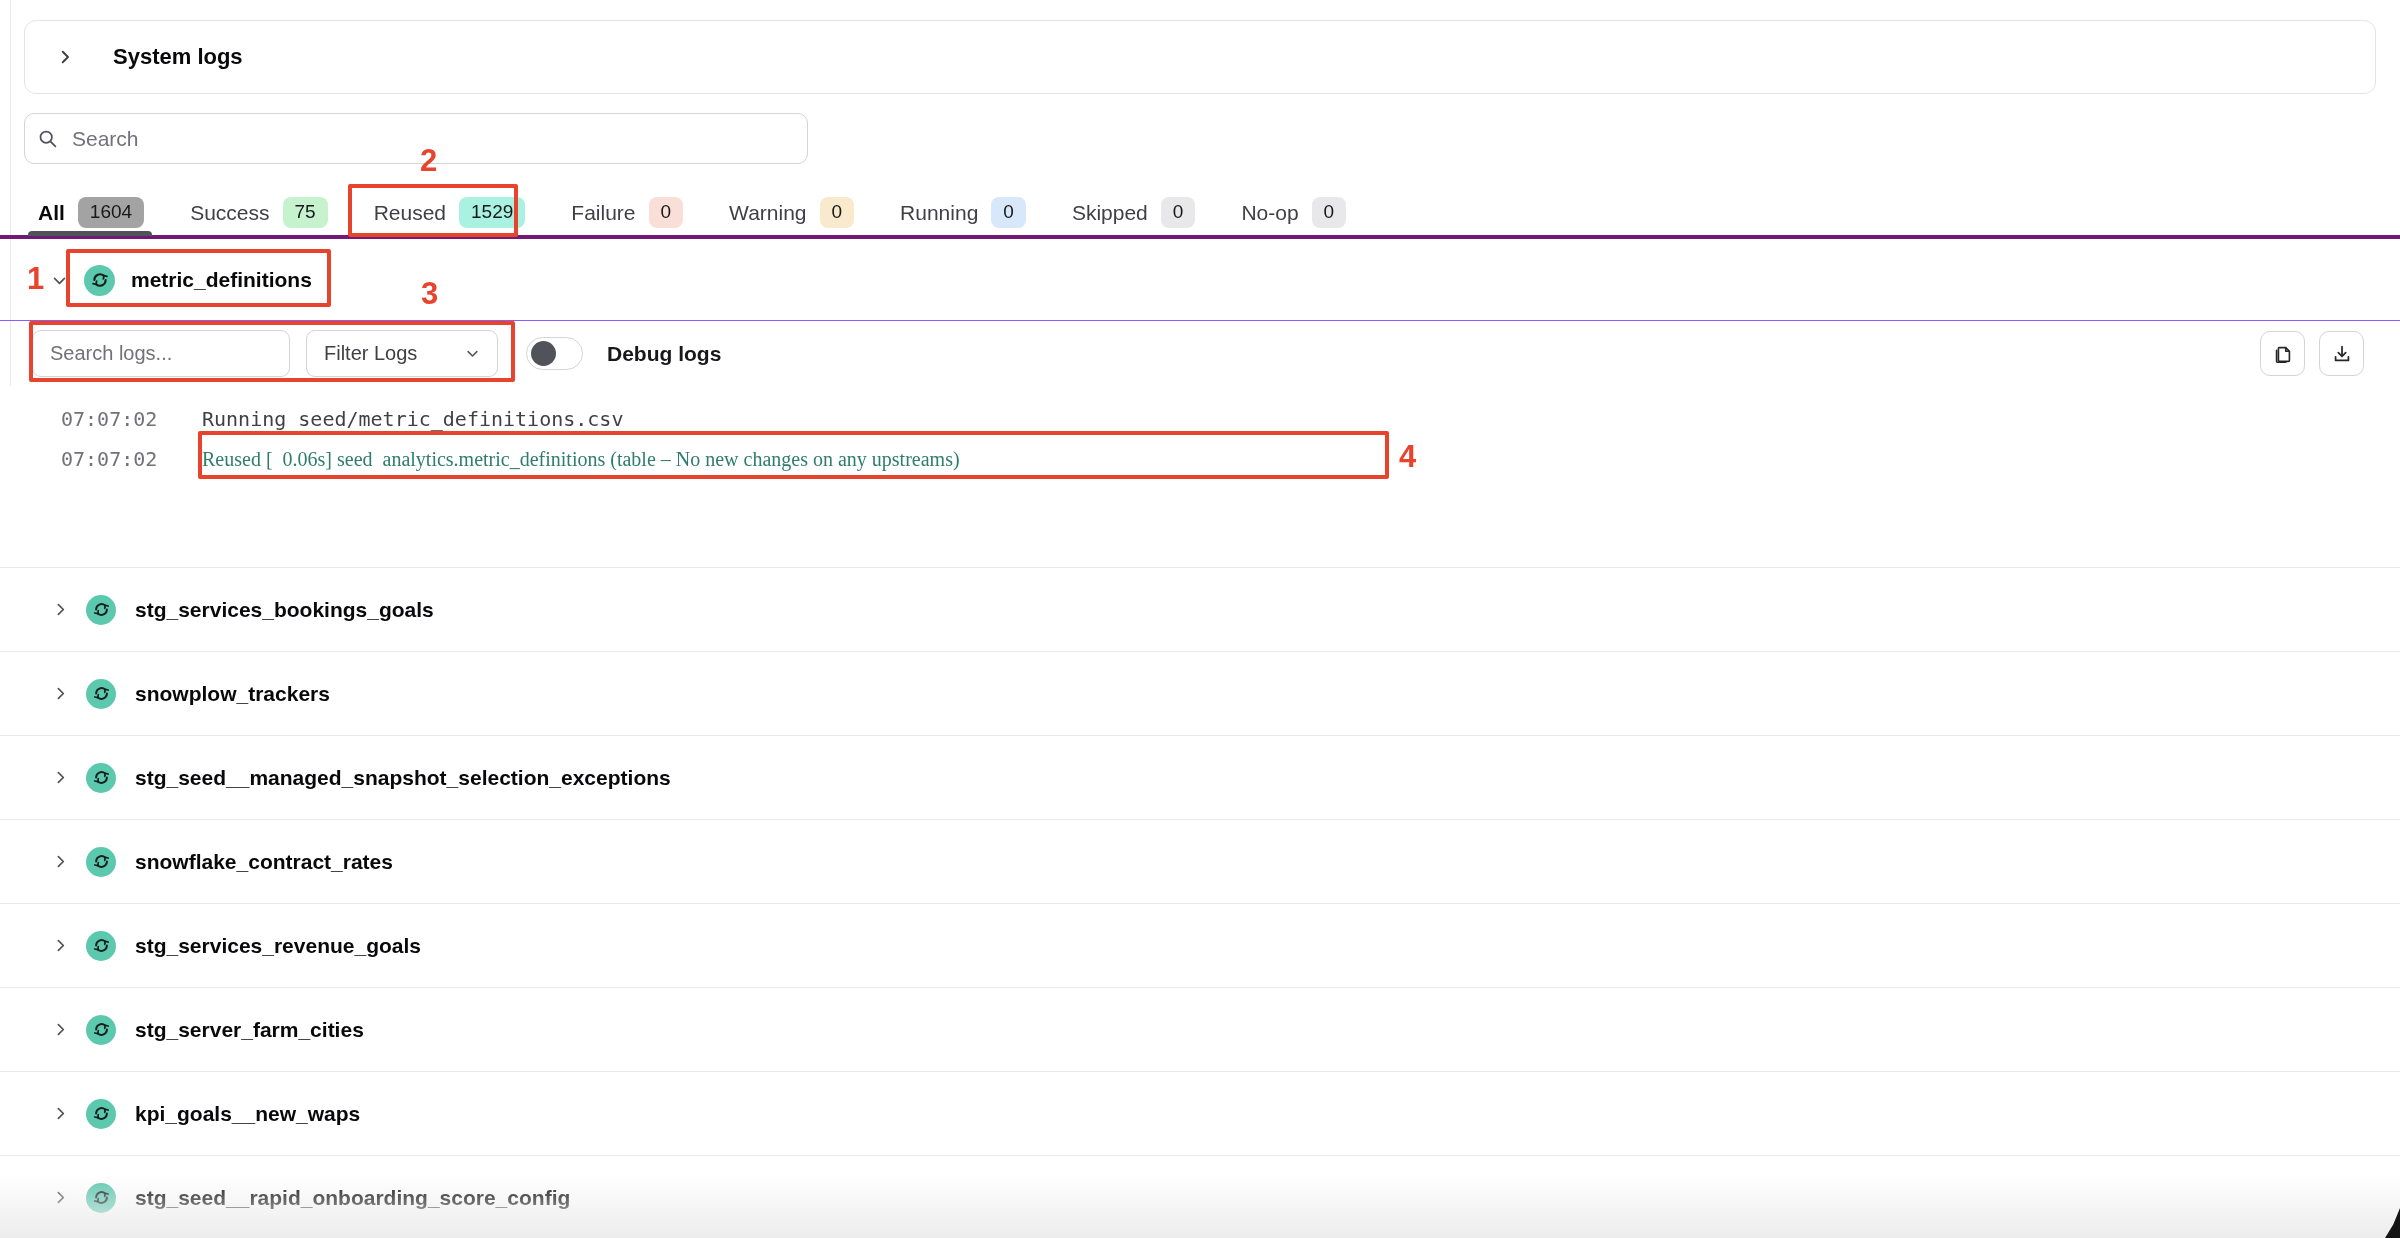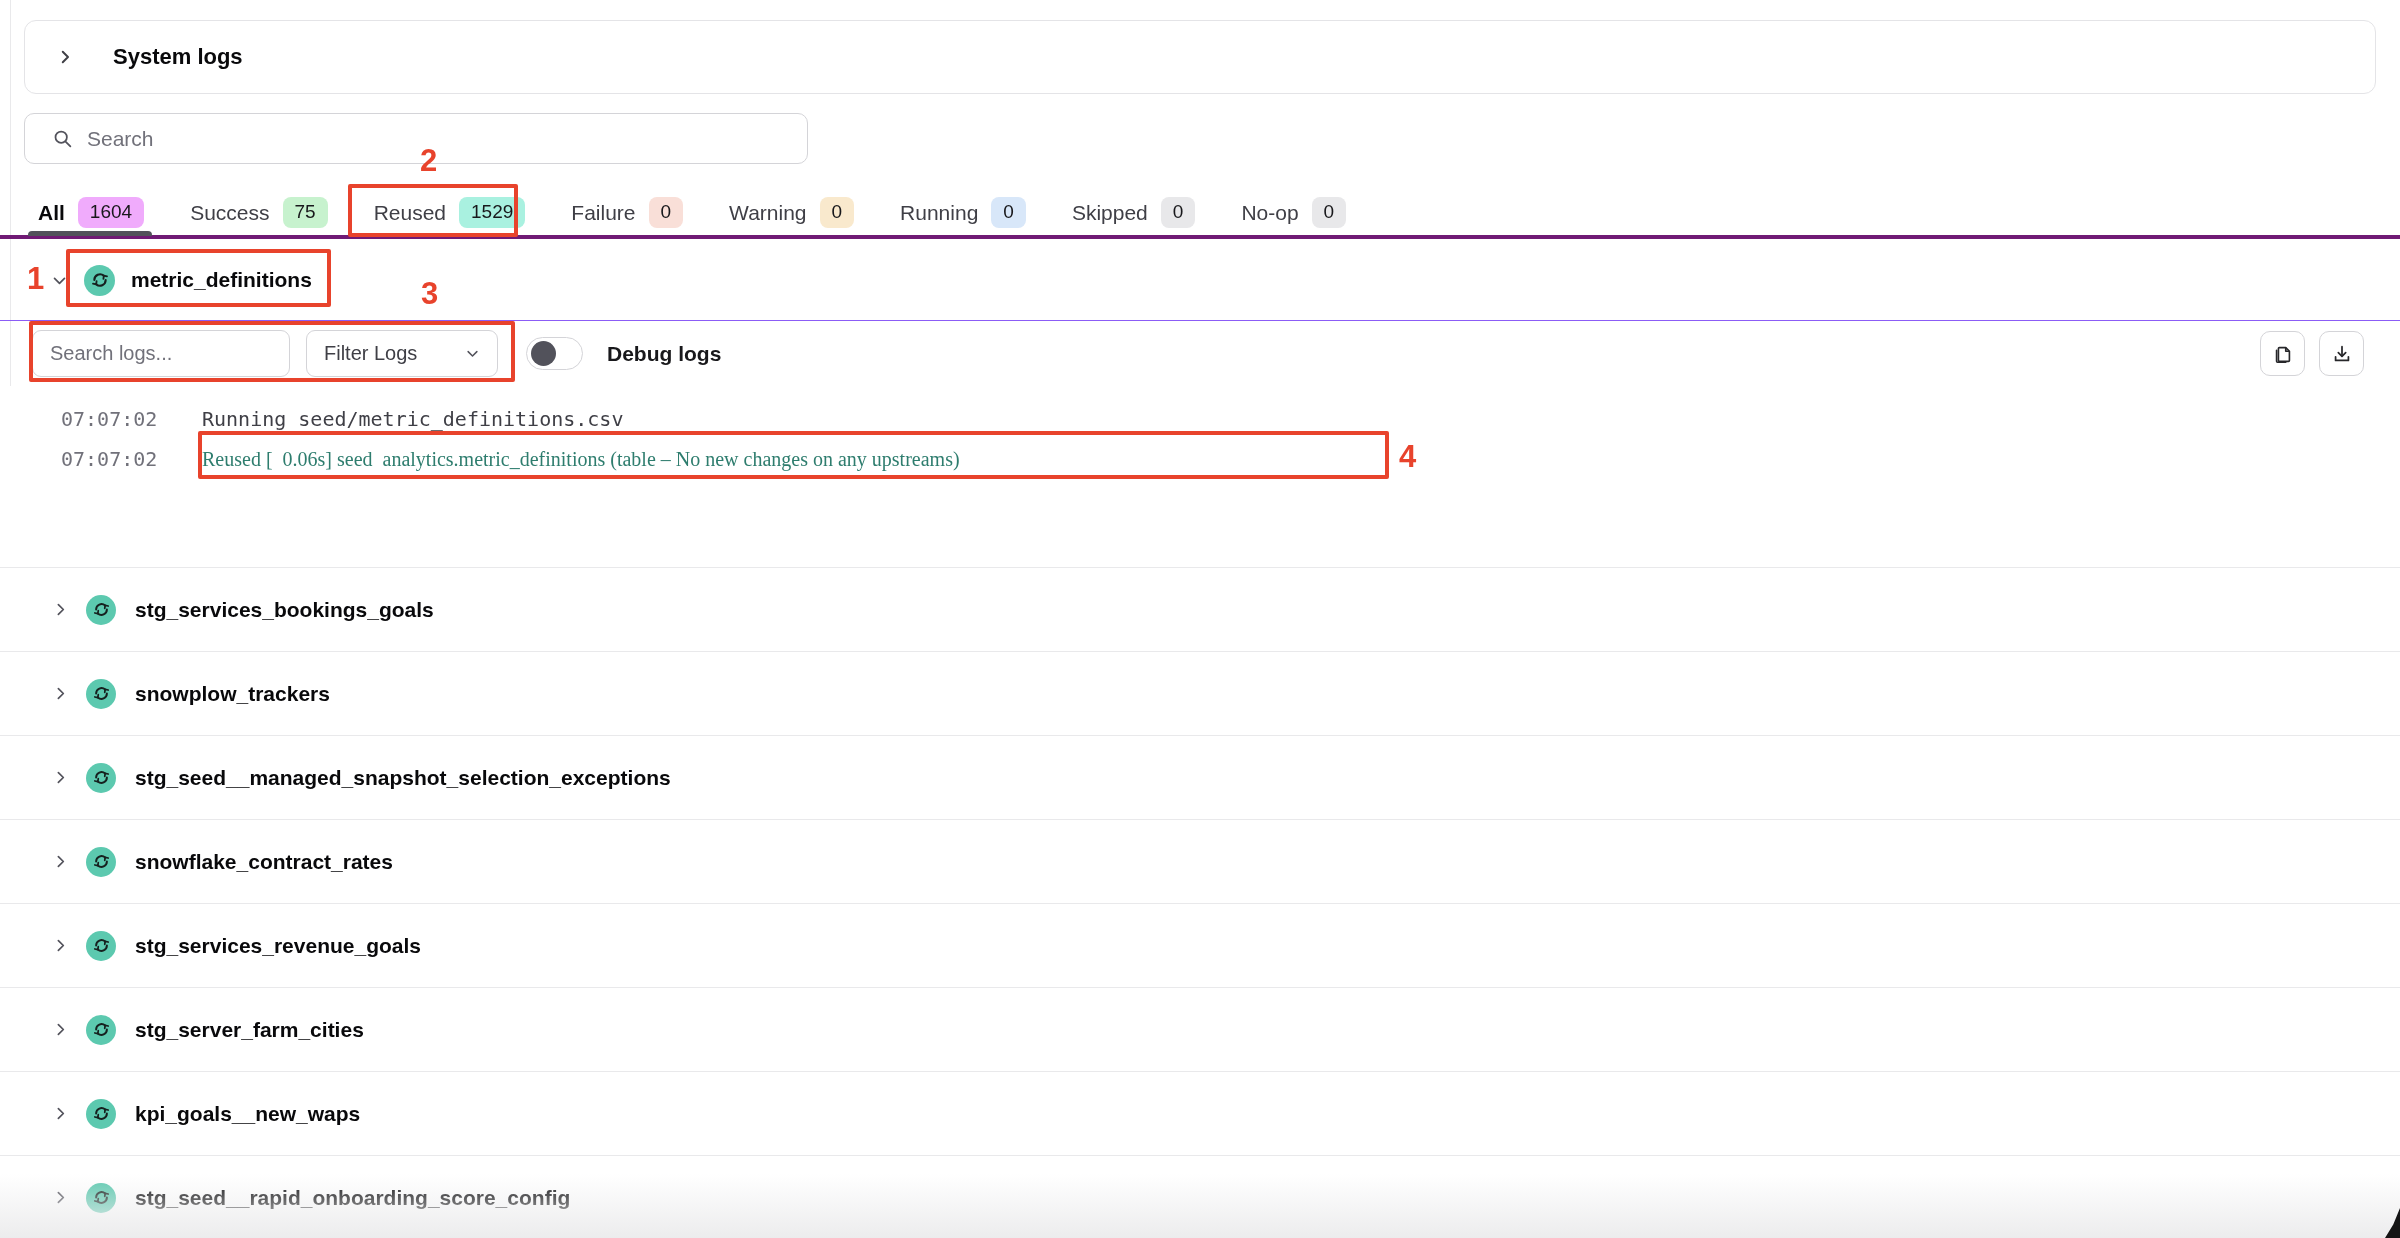--- a/index.html
+++ b/index.html
@@ -19,21 +19,21 @@
     border:1px solid #E4E4E7; border-radius:12px;
     display:flex; align-items:center; padding-left:31px; gap:39px;
     background:#fff;
   }
   .syslog-title { font-size:22px; font-weight:700; color:#09090B; }
 
   
   .search-box {
     position:absolute; left:24px; top:113px; width:784px; height:51px;
     border:1px solid #D4D4D8; border-radius:10px;
-    display:flex; align-items:center; padding:0 27px; gap:14px; background:#fff;
+    display:flex; align-items:center; padding:0 12px; gap:14px; background:#fff;
   }
   .search-placeholder { font-size:21px; color:#71717A; }
 
   
   .tabs {
     position:absolute; left:0; top:190px; width:2400px; height:49px;
     display:flex; align-items:center; padding-left:38px; gap:46px;
     border-bottom:4px solid #701a75;
   }
   .tab { position:relative; height:100%; display:flex; align-items:center; gap:13px; cursor:pointer; }
@@ -149,21 +149,21 @@
         <circle cx="10.5" cy="10.5" r="6.5"></circle>
         <line x1="15.5" y1="15.5" x2="21" y2="21"></line>
       </svg>
   </span>
   <span class="search-placeholder">Search</span>
 </div>
 
 <div class="tabs" id="tabs-container">
     <div class="tab active">
     <span class="lbl">All</span>
-    <span class="badge" style="background: #f0abfc;">1604</span>
+    <span class="badge" style="background: #a3a3a3;">1604</span>
   </div>
     <div class="tab">
     <span class="lbl">Success</span>
     <span class="badge" style="background: rgb(199, 242, 206);">75</span>
   </div>
     <div class="tab">
     <span class="lbl">Reused</span>
     <span class="badge" style="background: rgb(169, 241, 224);">1529</span>
   </div>
     <div class="tab">

